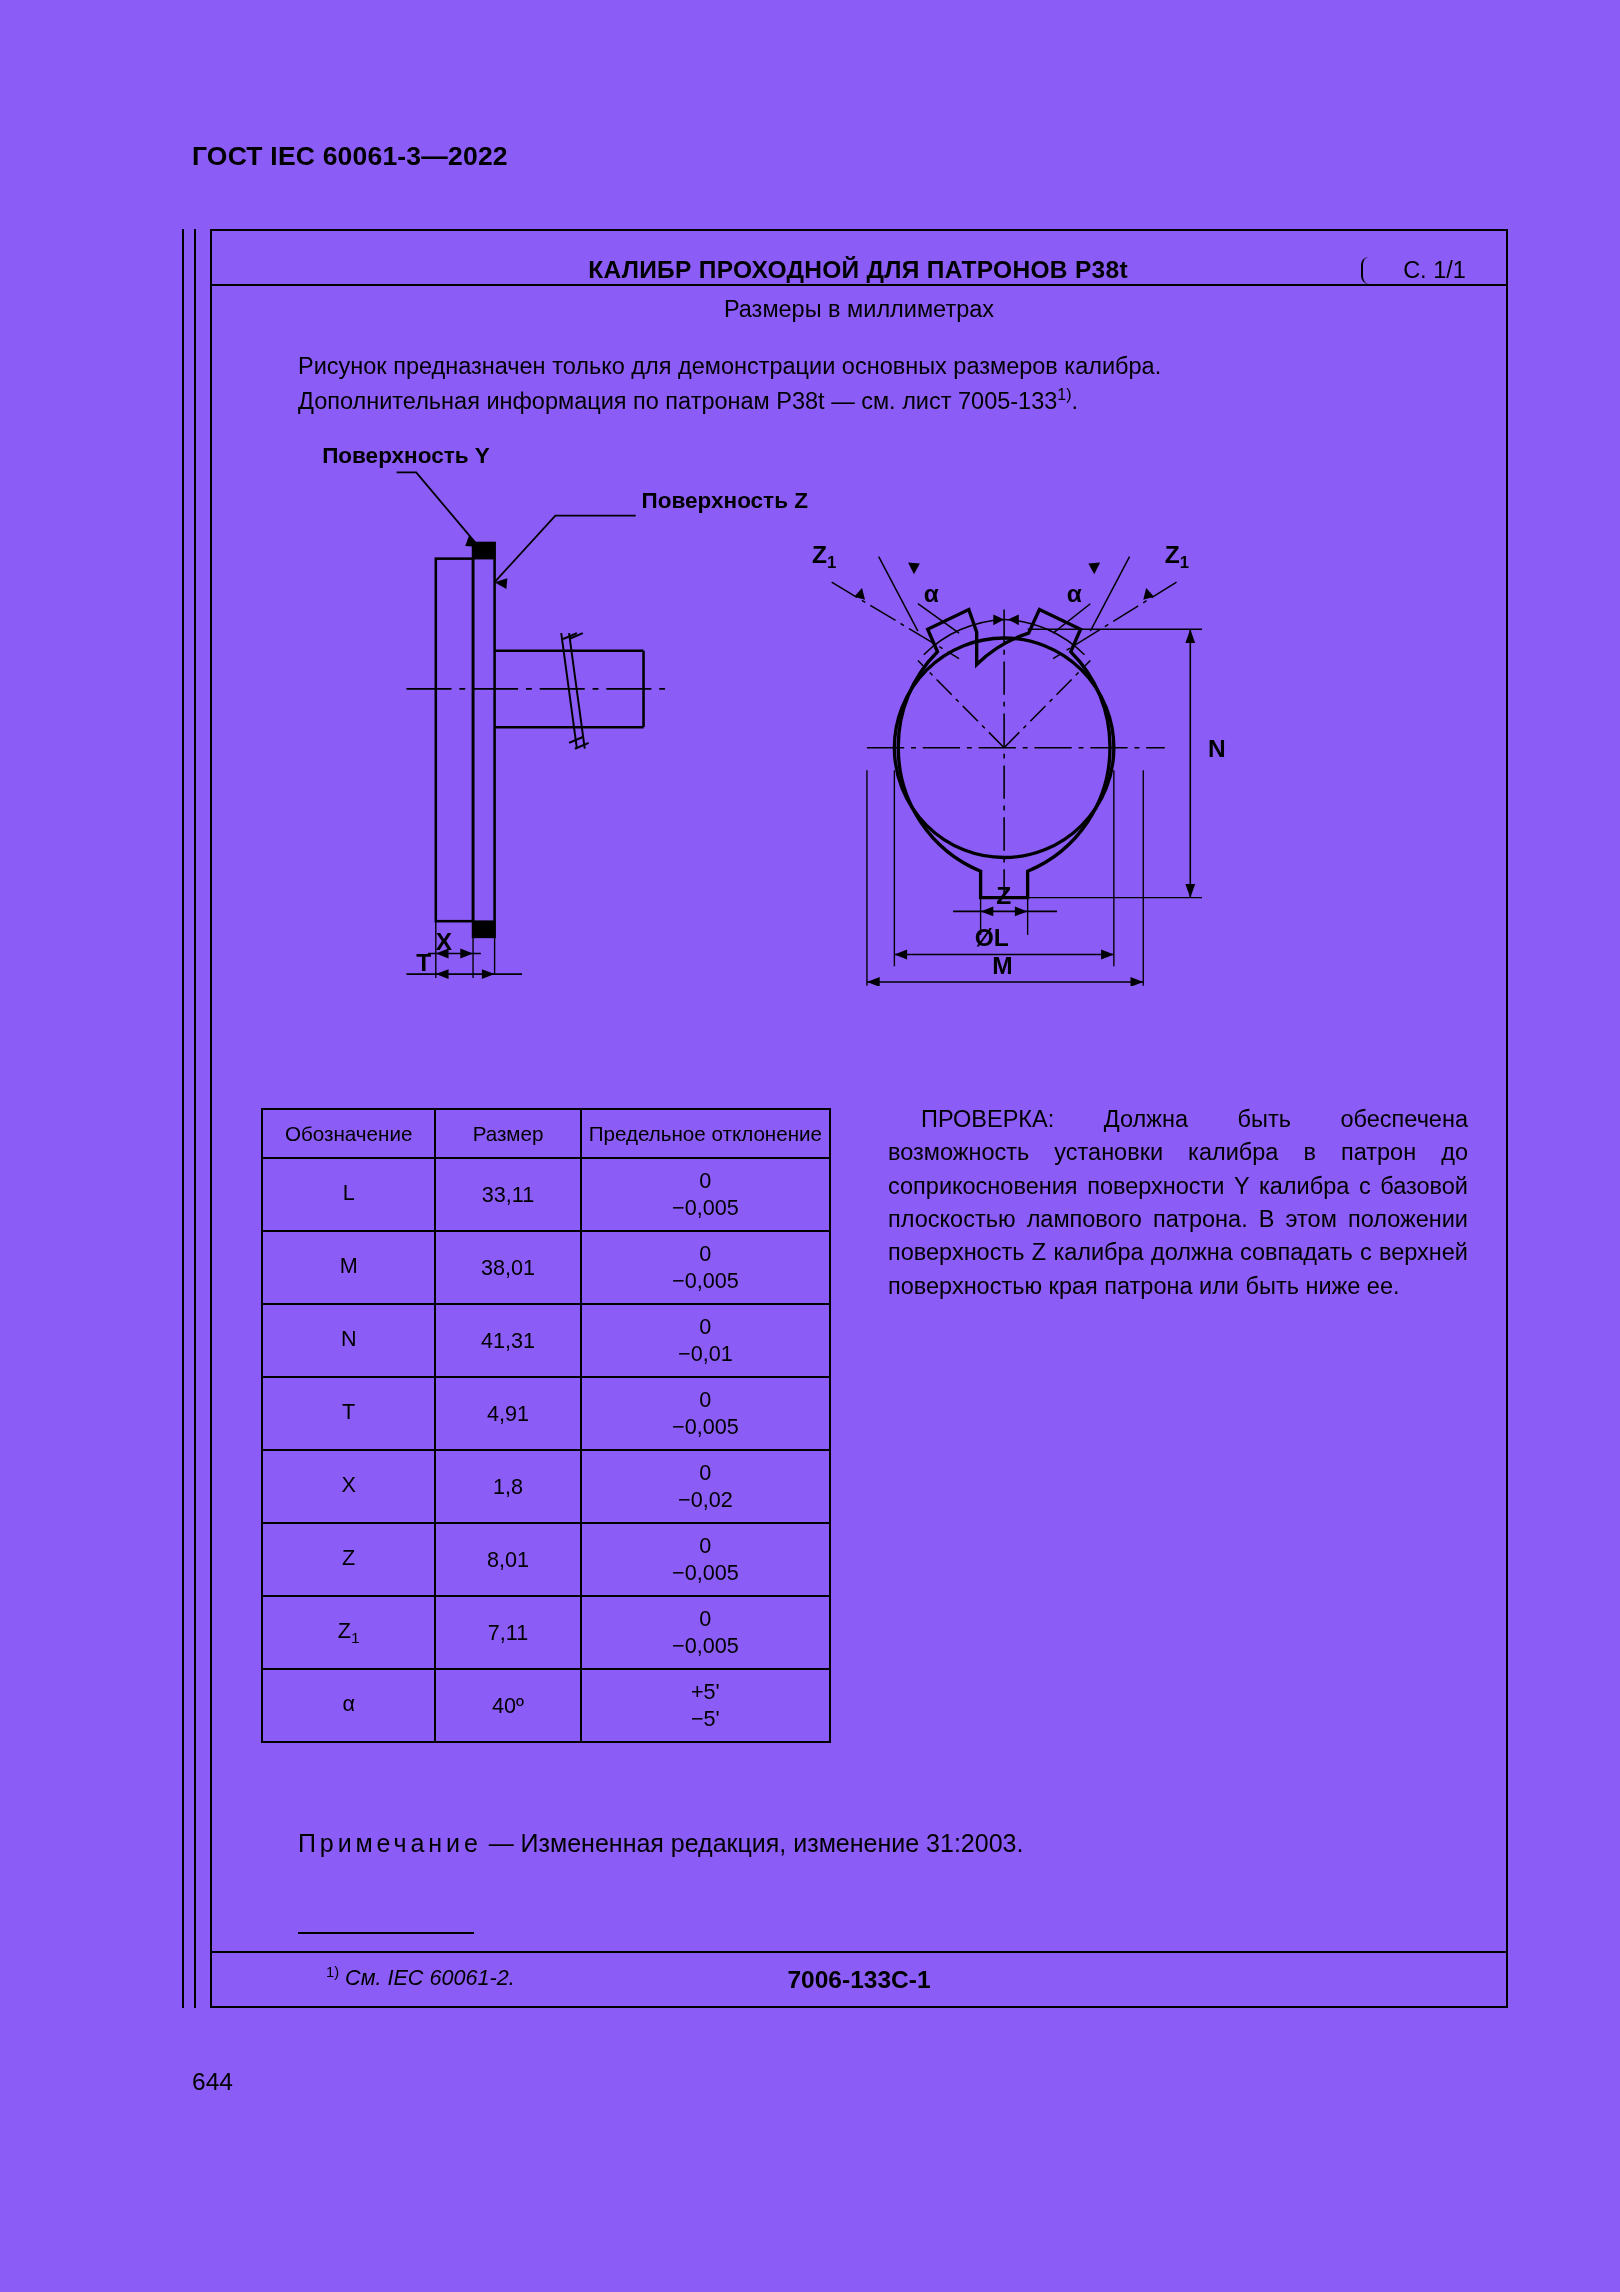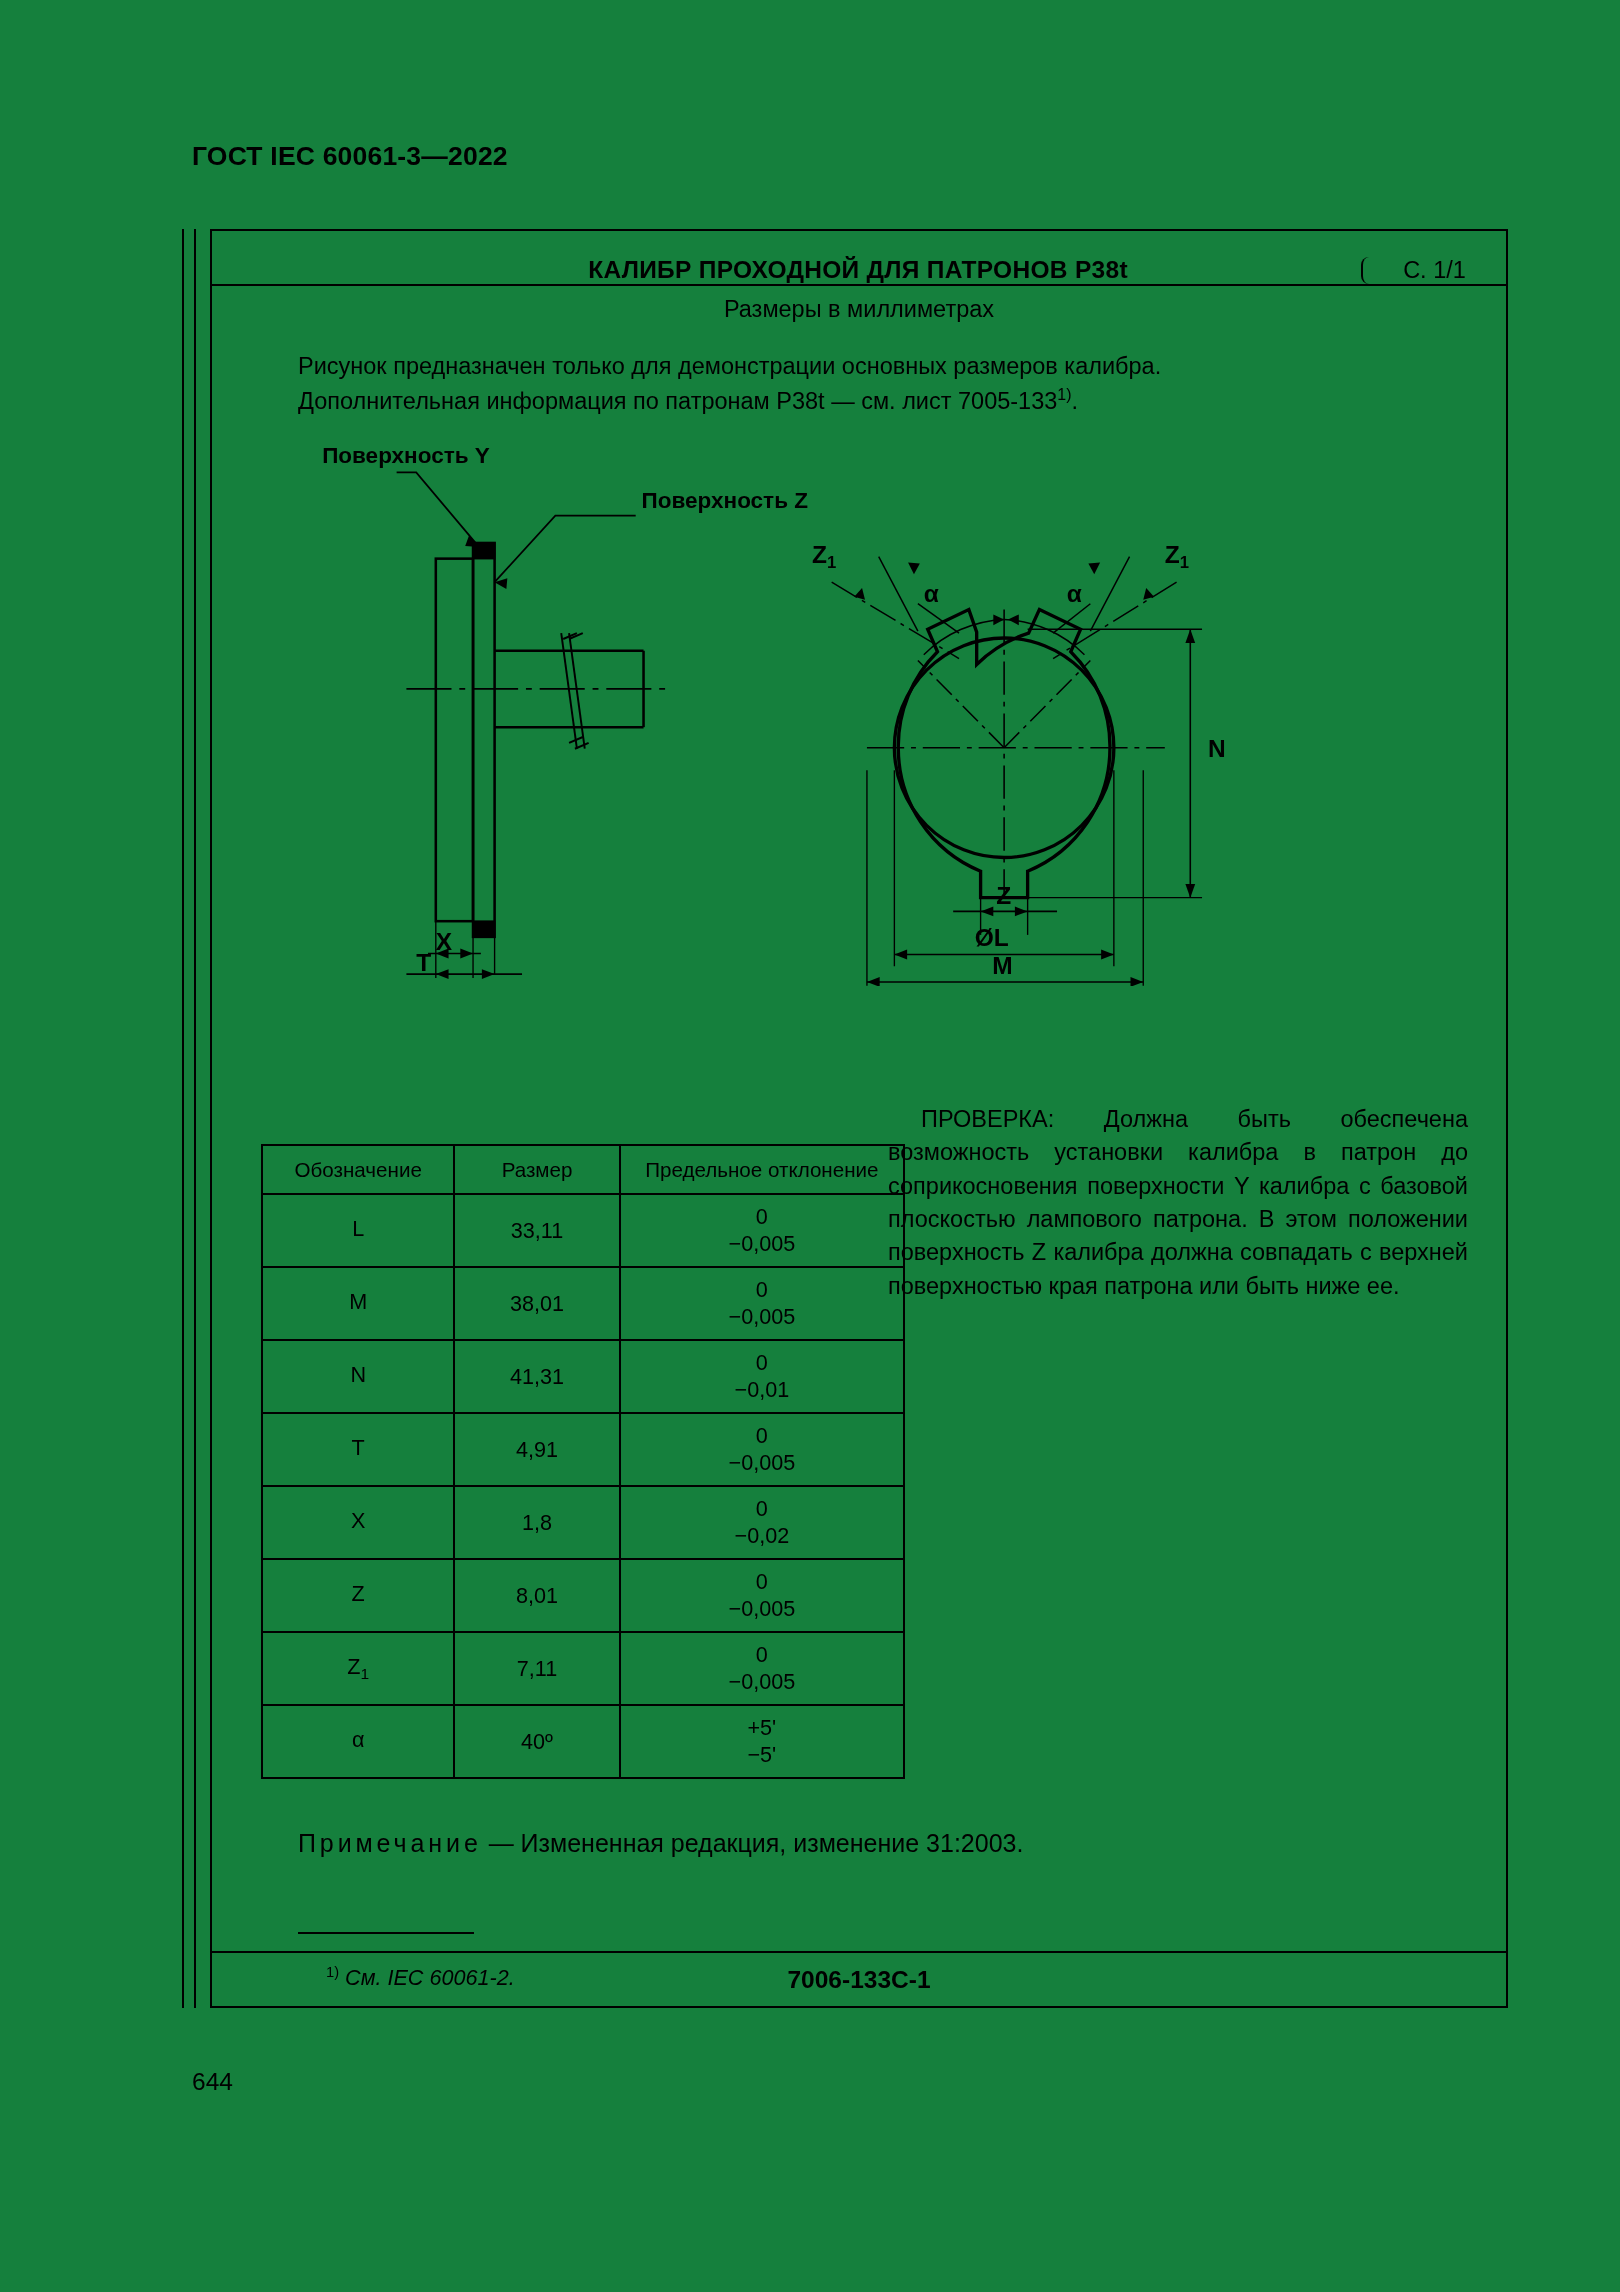--- a/index.html
+++ b/index.html
@@ -8,21 +8,21 @@
     background: #ffffff;
   }
   body {
     font-family: "Liberation Sans", sans-serif;
     color: #000000;
   }
   .page {
     position: relative;
     width: 1620px;
     height: 2293px;
-    background: #15803d;
+    background: #8b5cf6;
     overflow: hidden;
   }
 
   
   .std-number {
     position: absolute;
     left: 192px;
     top: 141px;
     font-size: 26.5px;
     font-weight: bold;
@@ -129,24 +129,23 @@
     width: 1264px;
     height: 549px;
   }
   .drawing svg { display: block; }
 
   
   .spec-table {
     position: absolute;
     left: 49px;
     top: 877px;
-    width: 644px;
+    width: 570px;
     border-collapse: collapse;
     font-size: 21.6px;
-    margin-top: 36px;
   }
   .spec-table th,
   .spec-table td {
     border: 2px solid #000;
     text-align: center;
     vertical-align: middle;
     padding: 0;
   }
   .spec-table th {
     height: 47px;

